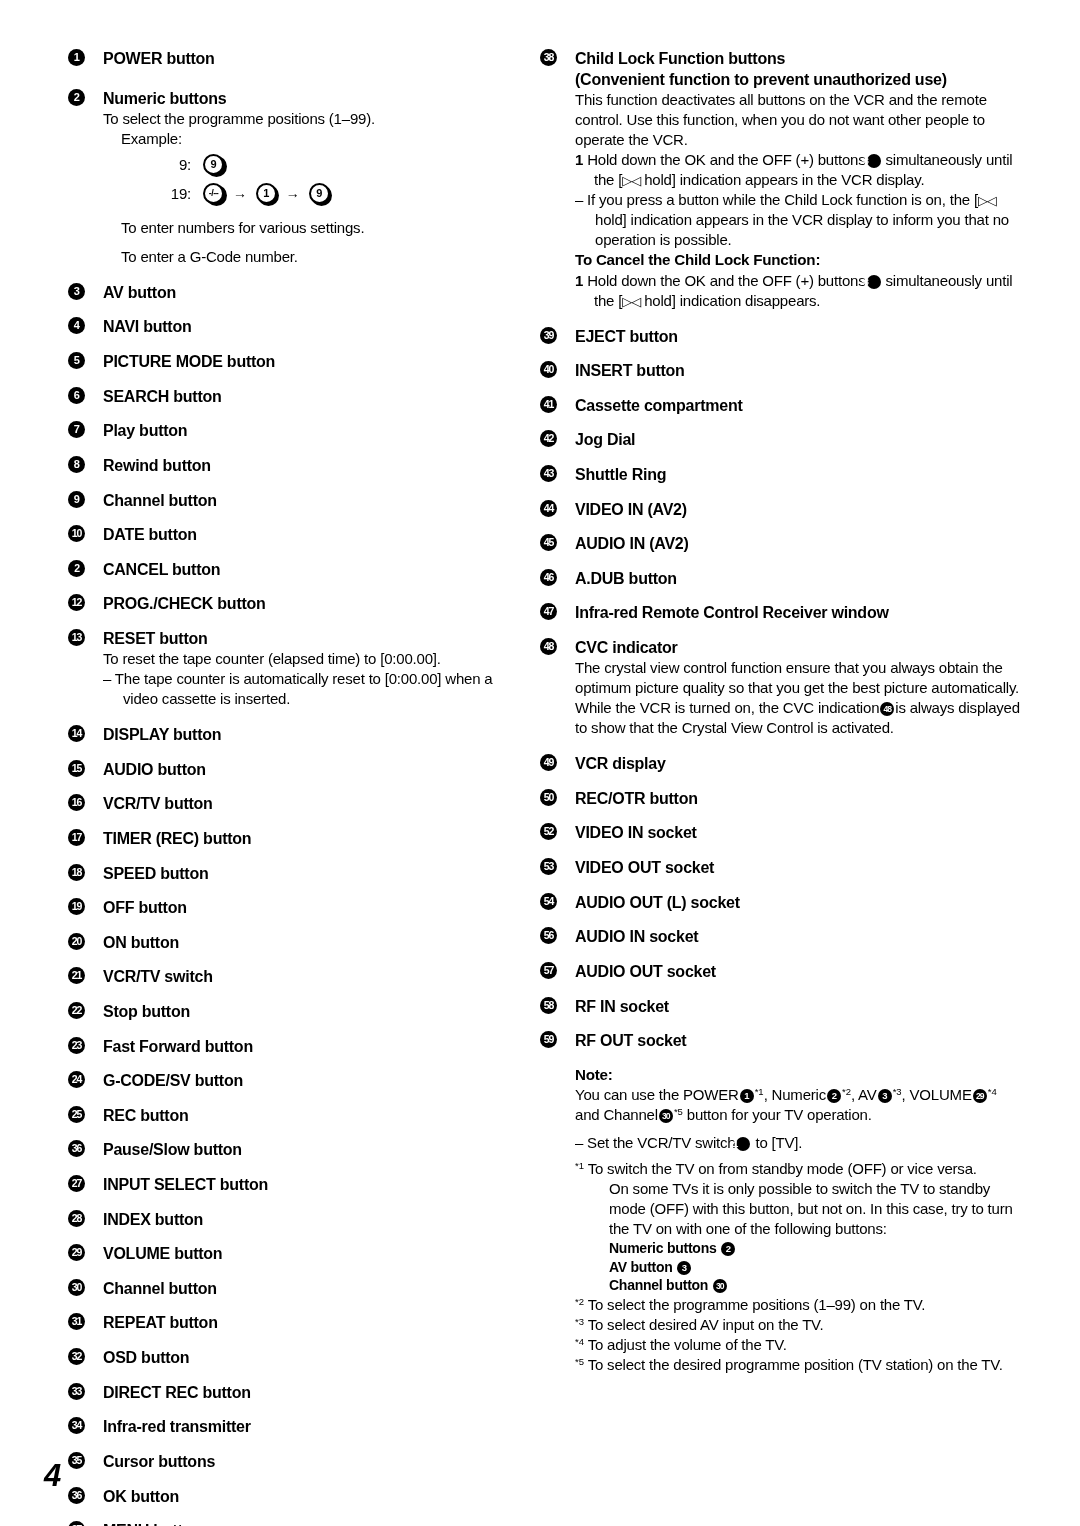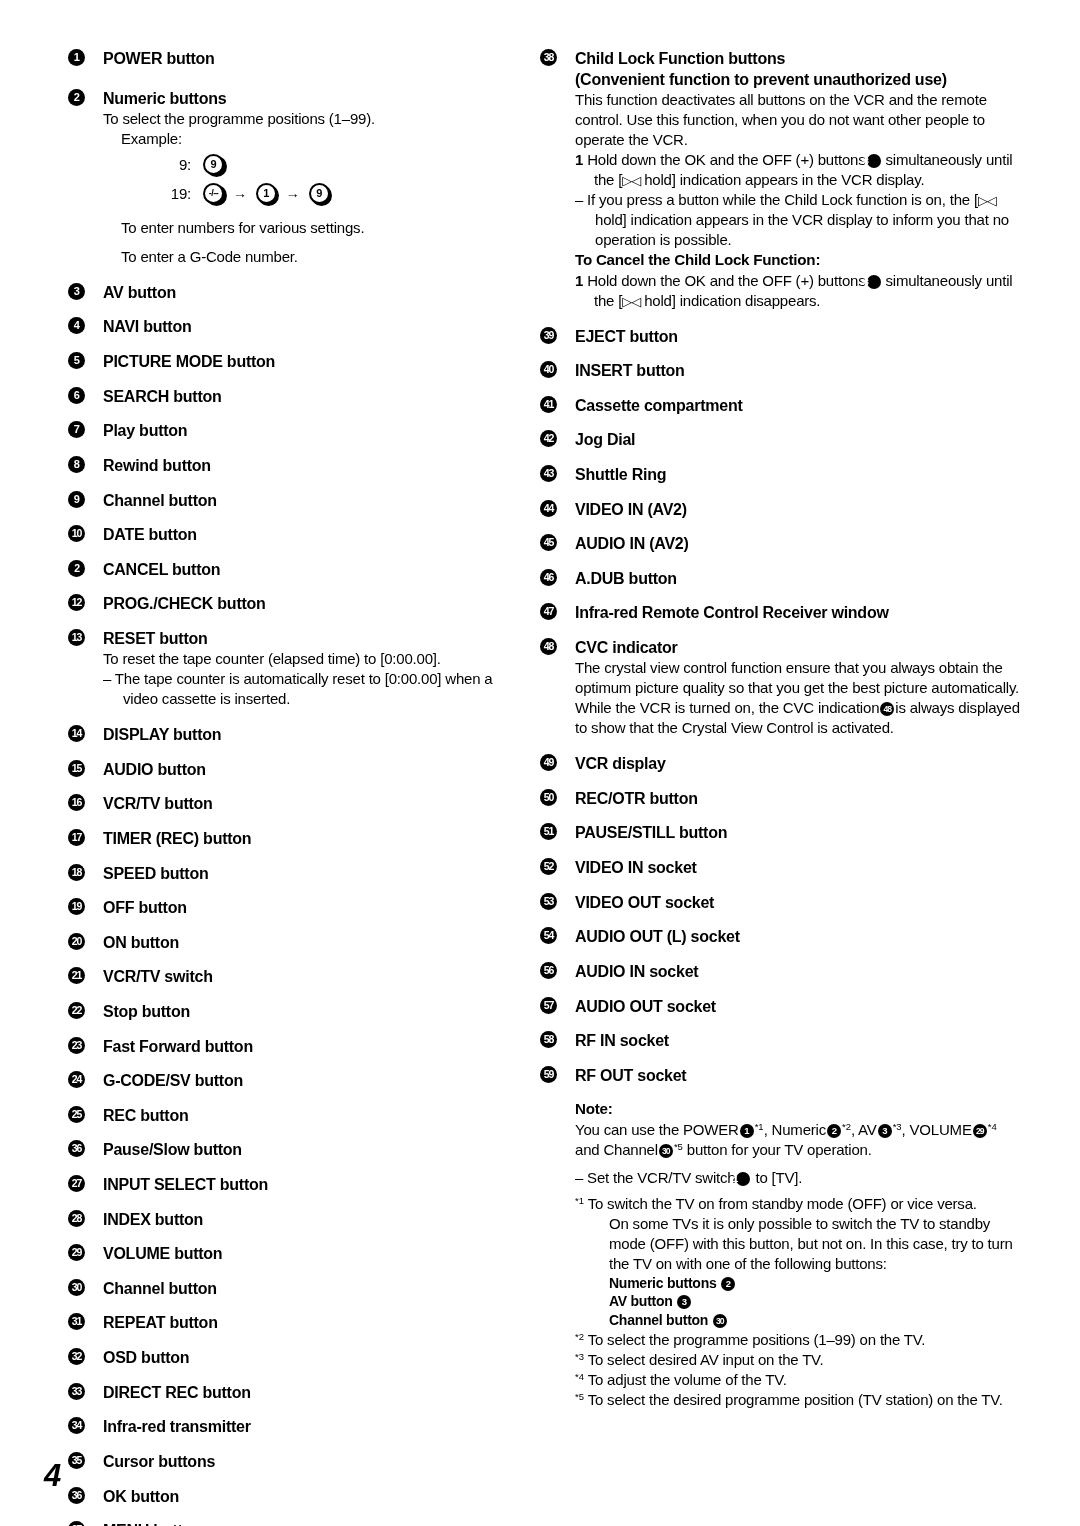--- a/index.html
+++ b/index.html
@@ -445,24 +445,20 @@
 
     <div class="entry" style="margin-bottom:13.5px">
       <span class="badge wide">49</span>
       <span class="entry-title">VCR display</span>
     </div>
     <div class="entry" style="margin-bottom:13.5px">
       <span class="badge wide">50</span>
       <span class="entry-title">REC/OTR button</span>
     </div>
     <div class="entry" style="margin-bottom:13.5px">
-      <span class="badge wide">51</span>
-      <span class="entry-title">PAUSE/STILL button</span>
-    </div>
-    <div class="entry" style="margin-bottom:13.5px">
       <span class="badge wide">52</span>
       <span class="entry-title">VIDEO IN socket</span>
     </div>
     <div class="entry" style="margin-bottom:13.5px">
       <span class="badge wide">53</span>
       <span class="entry-title">VIDEO OUT socket</span>
     </div>
     <div class="entry" style="margin-bottom:13.5px">
       <span class="badge wide">54</span>
       <span class="entry-title">AUDIO OUT (L) socket</span>

